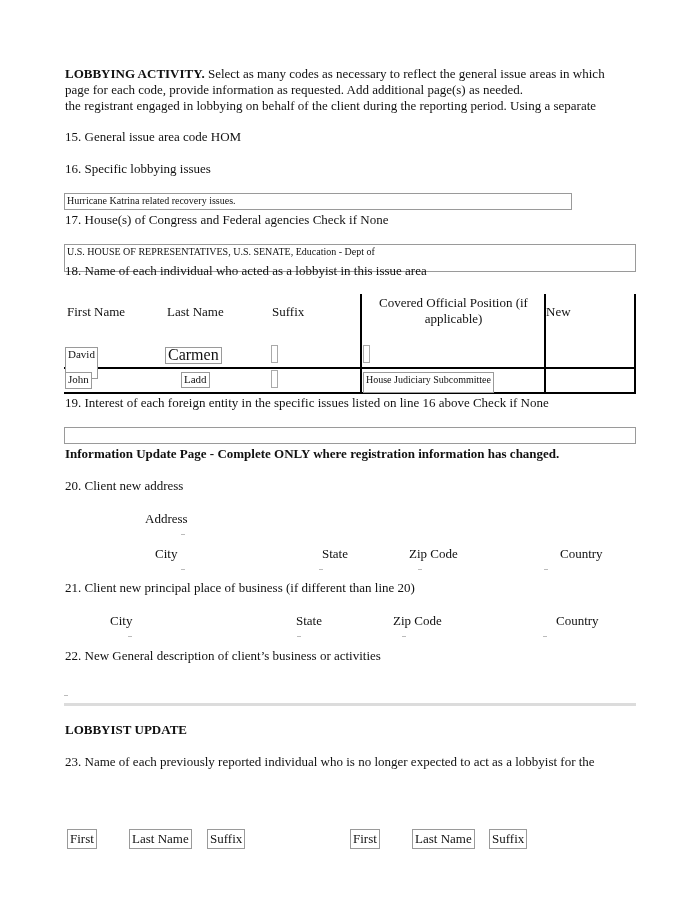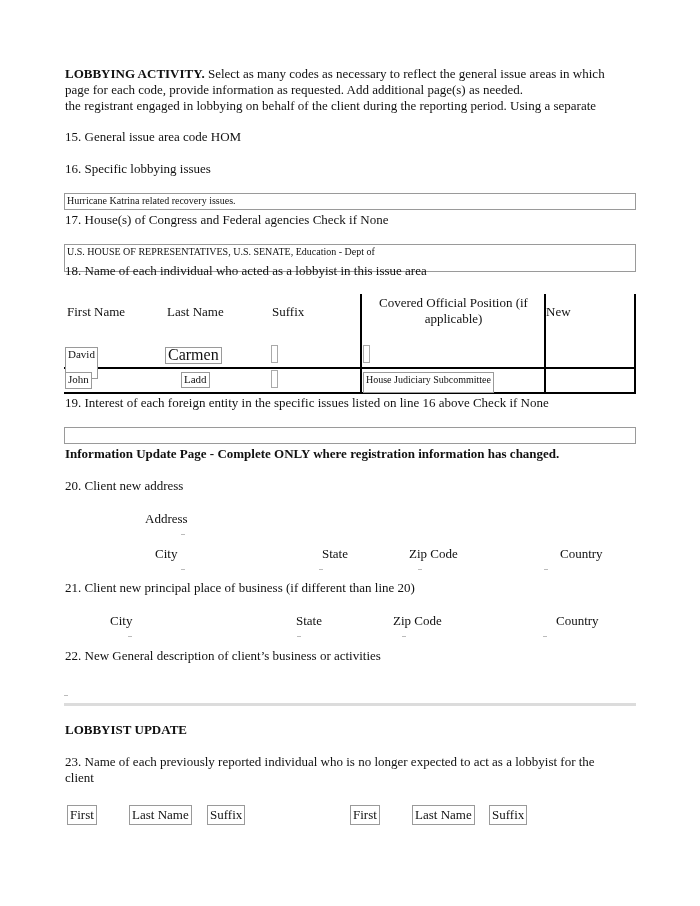--- a/index.html
+++ b/index.html
@@ -18,36 +18,36 @@
     white-space: nowrap; overflow: hidden;
   }
   .checkbox {
     position: absolute; width: 7px; height: 18px; border: 1px solid #aaa; box-sizing: border-box;
   }
   .vline { position: absolute; background: #000; width: 2px; }
   .hline { position: absolute; background: #000; height: 2px; }
   .tick { position: absolute; width: 4px; height: 1px; background: #bbb; }
   .namebox {
     position: absolute; border: 1px solid #9a9a9a; box-sizing: border-box;
-    font-size: 13px; line-height: 17px; padding: 0 2px; white-space: nowrap; height: 20px;
+    font-size: 13px; line-height: 17px; padding: 0 2px; white-space: nowrap; height: 20px; margin-top: 24px;
   }
   .rule { position: absolute; height: 3px; background: #dcdcdc; }
 </style>
 </head>
 <body>
 
 <div class="abs para" style="left:65px; top:66px;">
   <div class="txt"><span class="bold">LOBBYING ACTIVITY.</span> <span>Select as many codes as necessary to reflect the general issue areas in which</span></div>
   <div class="txt">page for each code, provide information as requested. Add additional page(s) as needed.</div>
   <div class="txt">the registrant engaged in lobbying on behalf of the client during the reporting period. Using a separate</div>
 </div>
 
 <div class="abs txt" style="left:65px; top:129px;">15. General issue area code HOM</div>
 <div class="abs txt" style="left:65px; top:161px;">16. Specific lobbying issues</div>
-<div class="field" style="left:64px; top:193px; width:572px; height:17px;">Hurricane Katrina related recovery issues.</div>
+<div class="field" style="left:64px; top:193px; width:508px; height:17px;">Hurricane Katrina related recovery issues.</div>
 
 <div class="abs txt" style="left:65px; top:212px;">17. House(s) of Congress and Federal agencies Check if None</div>
 <div class="field" style="left:64px; top:244px; width:572px; height:28px;">U.S. HOUSE OF REPRESENTATIVES, U.S. SENATE, Education - Dept of</div>
 
 <div class="abs txt" style="left:65px; top:263px;">18. Name of each individual who acted as a lobbyist in this issue area</div>
 
 <div>
   <div class="abs txt" style="left:67px; top:304px;">First Name</div>
   <div class="abs txt" style="left:167px; top:304px;">Last Name</div>
   <div class="abs txt" style="left:272px; top:304px;">Suffix</div>
@@ -106,21 +106,20 @@
 <div class="tick" style="left:402px; top:636px;"></div>
 <div class="tick" style="left:543px; top:636px;"></div>
 
 <div class="abs txt" style="left:65px; top:648px;">22. New General description of client’s business or activities</div>
 <div class="tick" style="left:64px; top:695px;"></div>
 <div class="rule" style="left:64px; top:703px; width:572px;"></div>
 
 <div class="abs txt bold" style="left:65px; top:722px;">LOBBYIST UPDATE</div>
 <div class="abs" style="left:65px; top:754px; line-height:16px;">
   <div class="txt">23. Name of each previously reported individual who is no longer expected to act as a lobbyist for the</div>
-  <div class="txt">client</div>
 </div>
 
 <div>
   <div class="namebox" style="left:67px; top:805px;">First</div>
   <div class="namebox" style="left:129px; top:805px;">Last Name</div>
   <div class="namebox" style="left:207px; top:805px;">Suffix</div>
 </div>
 <div>
   <div class="namebox" style="left:350px; top:805px;">First</div>
   <div class="namebox" style="left:412px; top:805px;">Last Name</div>

